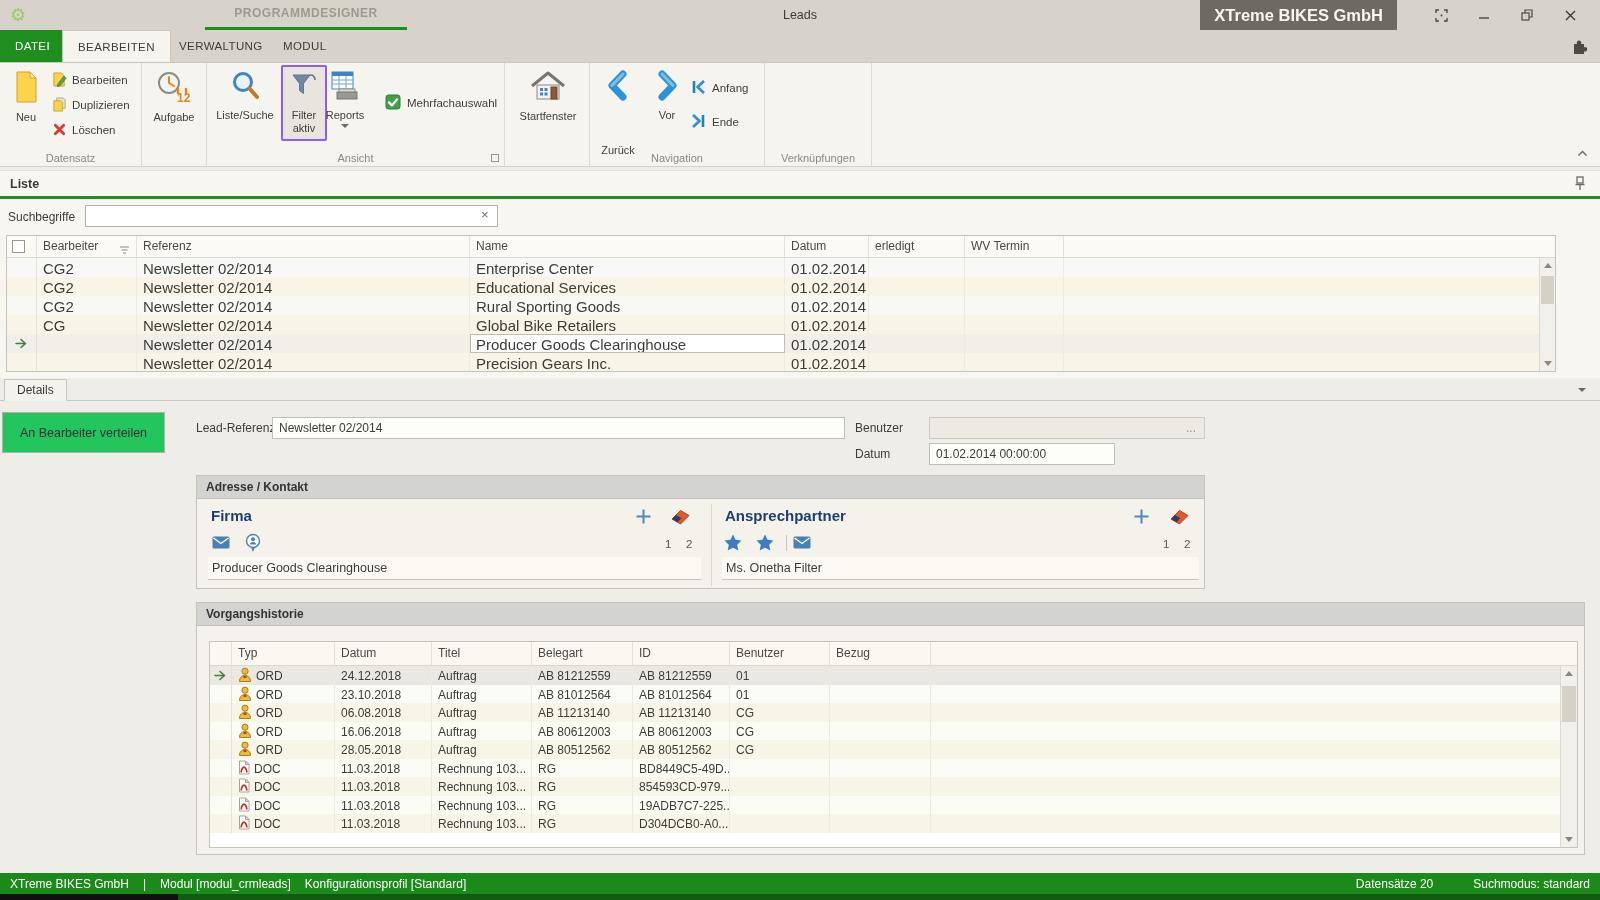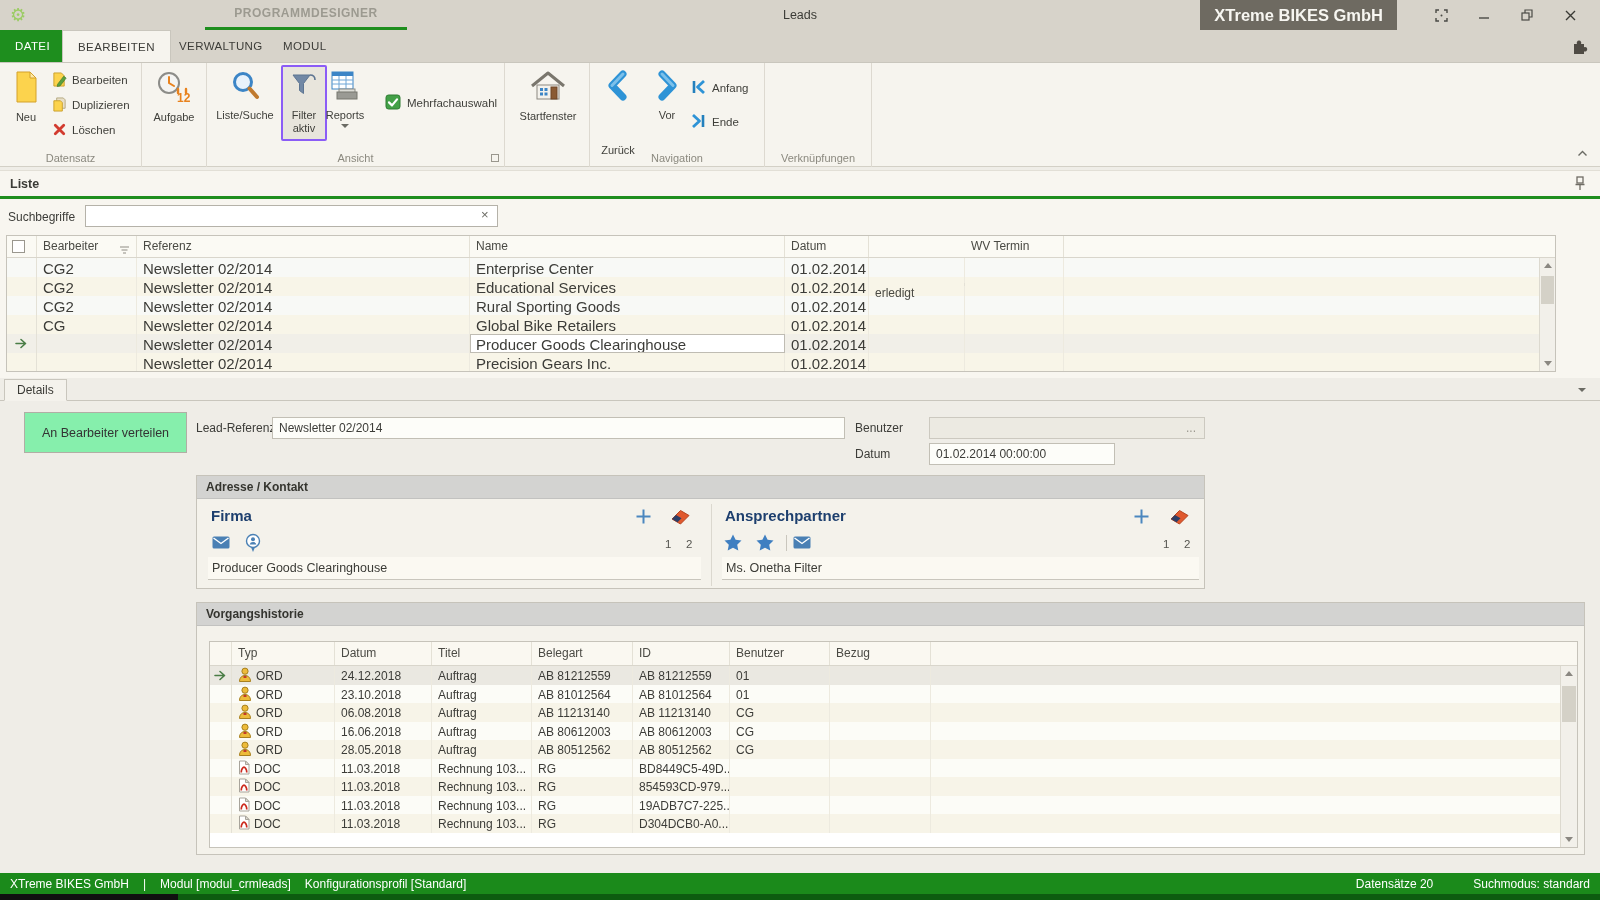--- a/index.html
+++ b/index.html
@@ -86,21 +86,21 @@
   .sb-thumb { position:absolute; left:1px; width:13px; background:#d4d1c7; }
 
   
   #details { position:absolute; left:0; top:379px; width:1600px; height:494px; background:#efede7; }
   #dtabrow { position:absolute; left:0; top:0; width:1600px; height:22px; border-bottom:1px solid #c9c6bd; }
   #dtab { position:absolute; left:4px; top:0; height:22px; line-height:21px; padding:0 12px;
           background:#f4f2ec; border:1px solid #c9c6bd; border-bottom:1px solid #f4f2ec; z-index:2;
           font-size:12px; color:#3b3b36; }
   #dtab-caret { position:absolute; right:14px; top:9px; }
 
-  #distribute-btn { position:absolute; left:24px; top:33px; width:163px; height:41px; background:#86efac;
+  #distribute-btn { position:absolute; left:2px; top:33px; width:163px; height:41px; background:#22c55e;
                     border:1px solid #b1aea5; font-size:12.5px; color:#333; display:flex;
                     align-items:center; justify-content:center; cursor:default; }
   .fld-label { position:absolute; font-size:12px; color:#3c3c38; height:22px; line-height:22px; }
   .fld { position:absolute; height:22px; background:#fdfdf9; border:1px solid #c2bfb5; font-size:12px;
          line-height:20px; padding-left:6px; color:#3c3c38; white-space:nowrap; }
   .fld.disabled { background:#eceae2; border-color:#ccc9c0; }
   #benutzer-dots { position:absolute; right:8px; top:0; color:#9a978e; }
 
   .sectionbox { position:absolute; border:1px solid #c6c3ba; background:#f4f2eb; }
   .sectionhdr { height:23px; background:#d3d3d1; border-bottom:1px solid #c2c2c0; font-weight:bold;
@@ -377,21 +377,21 @@
         <span>Bearbeiter</span>
         <span style="position:absolute; right:6px; top:7px;">
           <svg width="11" height="8" viewBox="0 0 11 8">
               <path d="M1 1 h9 M2.5 4 h6 M4 7 h3" stroke="#8f8c83" stroke-width="1.2"></path>
             </svg>
         </span>
       </div>
       <div class="lh" style="width:333px;">Referenz</div>
       <div class="lh" style="width:315px;">Name</div>
       <div class="lh" style="width:84px;">Datum</div>
-      <div class="lh" style="width:96px;margin-top:47px;">erledigt</div>
+      <div class="lh" style="width:96px;">erledigt</div>
       <div class="lh" style="width:99px;">WV Termin</div>
       <div class="lh fill"></div>
     </div>
     <div id="liste-rows">
         <div class="lrow odd">
           <div class="gutter"></div>
           <div class="lc" style="width: 100px;">CG2</div>
           <div class="lc" style="width: 333px;">Newsletter 02/2014</div>
           <div class="lc" style="width: 315px;">Enterprise Center</div>
           <div class="lc" style="width: 84px;">01.02.2014</div>

